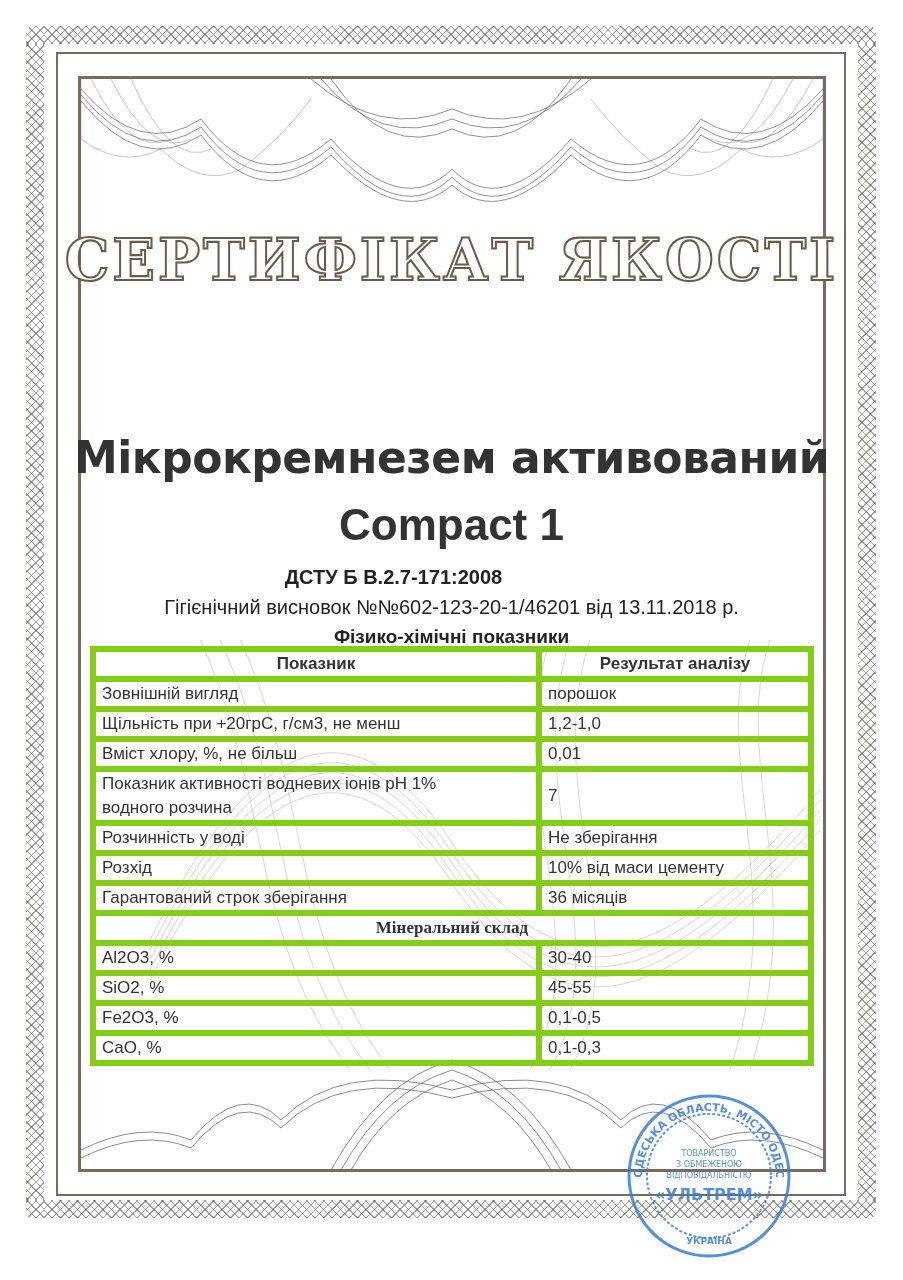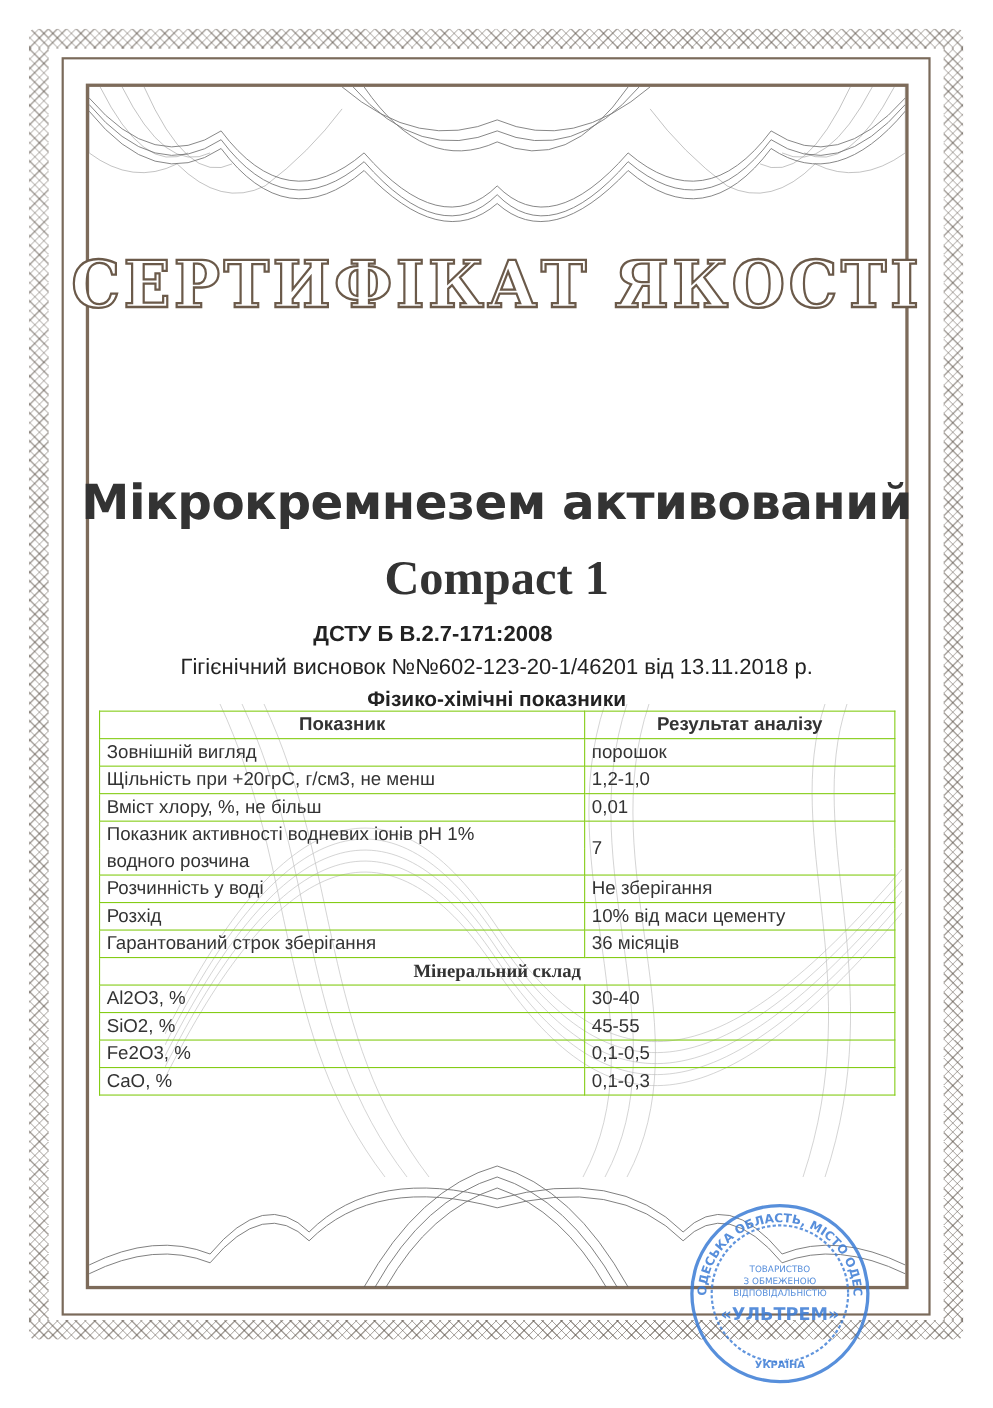--- a/index.html
+++ b/index.html
@@ -47,41 +47,41 @@
   }
 
   .product-name {
     position: absolute; left: 0; width: 903px; top: 432px; text-align: center;
     font-size: 44px; font-weight: bold; color: #333;
     font-family: "DejaVu Sans", sans-serif; letter-spacing: -0.5px;
   }
   .product-model {
     position: absolute; left: 0; width: 903px; top: 500px; text-align: center;
     font-size: 44px; font-weight: bold; color: #333;
-    font-family: Liberation Serif, serif;
+    font-family: Liberation Sans, sans-serif;
   }
   .standard {
     position: absolute; left: 12px; width: 763px; top: 566px; text-align: center;
     font-size: 20px; font-weight: bold; color: #222;
   }
   .hygienic {
     position: absolute; left: 0; width: 903px; top: 596px; text-align: center;
     font-size: 20px; font-weight: normal; color: #222;
   }
   .section-title {
     position: absolute; left: 0; width: 903px; top: 626px; text-align: center;
     font-size: 19px; font-weight: bold; color: #222;
   }
 
   .props-table {
     position: absolute; left: 90px; top: 646px; width: 724px;
     border-collapse: collapse; font-size: 17px; color: #333;
   }
   .props-table td, .props-table th {
-    border: 1px solid #84cc16; padding: 0 6px; height: 24px; line-height: 24px;
+    border: 6px solid #84cc16; padding: 0 6px; height: 24px; line-height: 24px;
     font-weight: normal;
   }
   .props-table th { font-weight: bold; text-align: center; }
   .props-table td.name { width: 428px; text-align: left; }
   .props-table td.val { text-align: left; }
   .props-table td.subhead { text-align: center; font-weight: bold; font-family: Liberation Serif, serif; }
   .props-table .noborder-bottom { border-bottom: none; }
   .props-table .noborder-top { border-top: none; margin-left: 23px; }
 
   .stamp {

